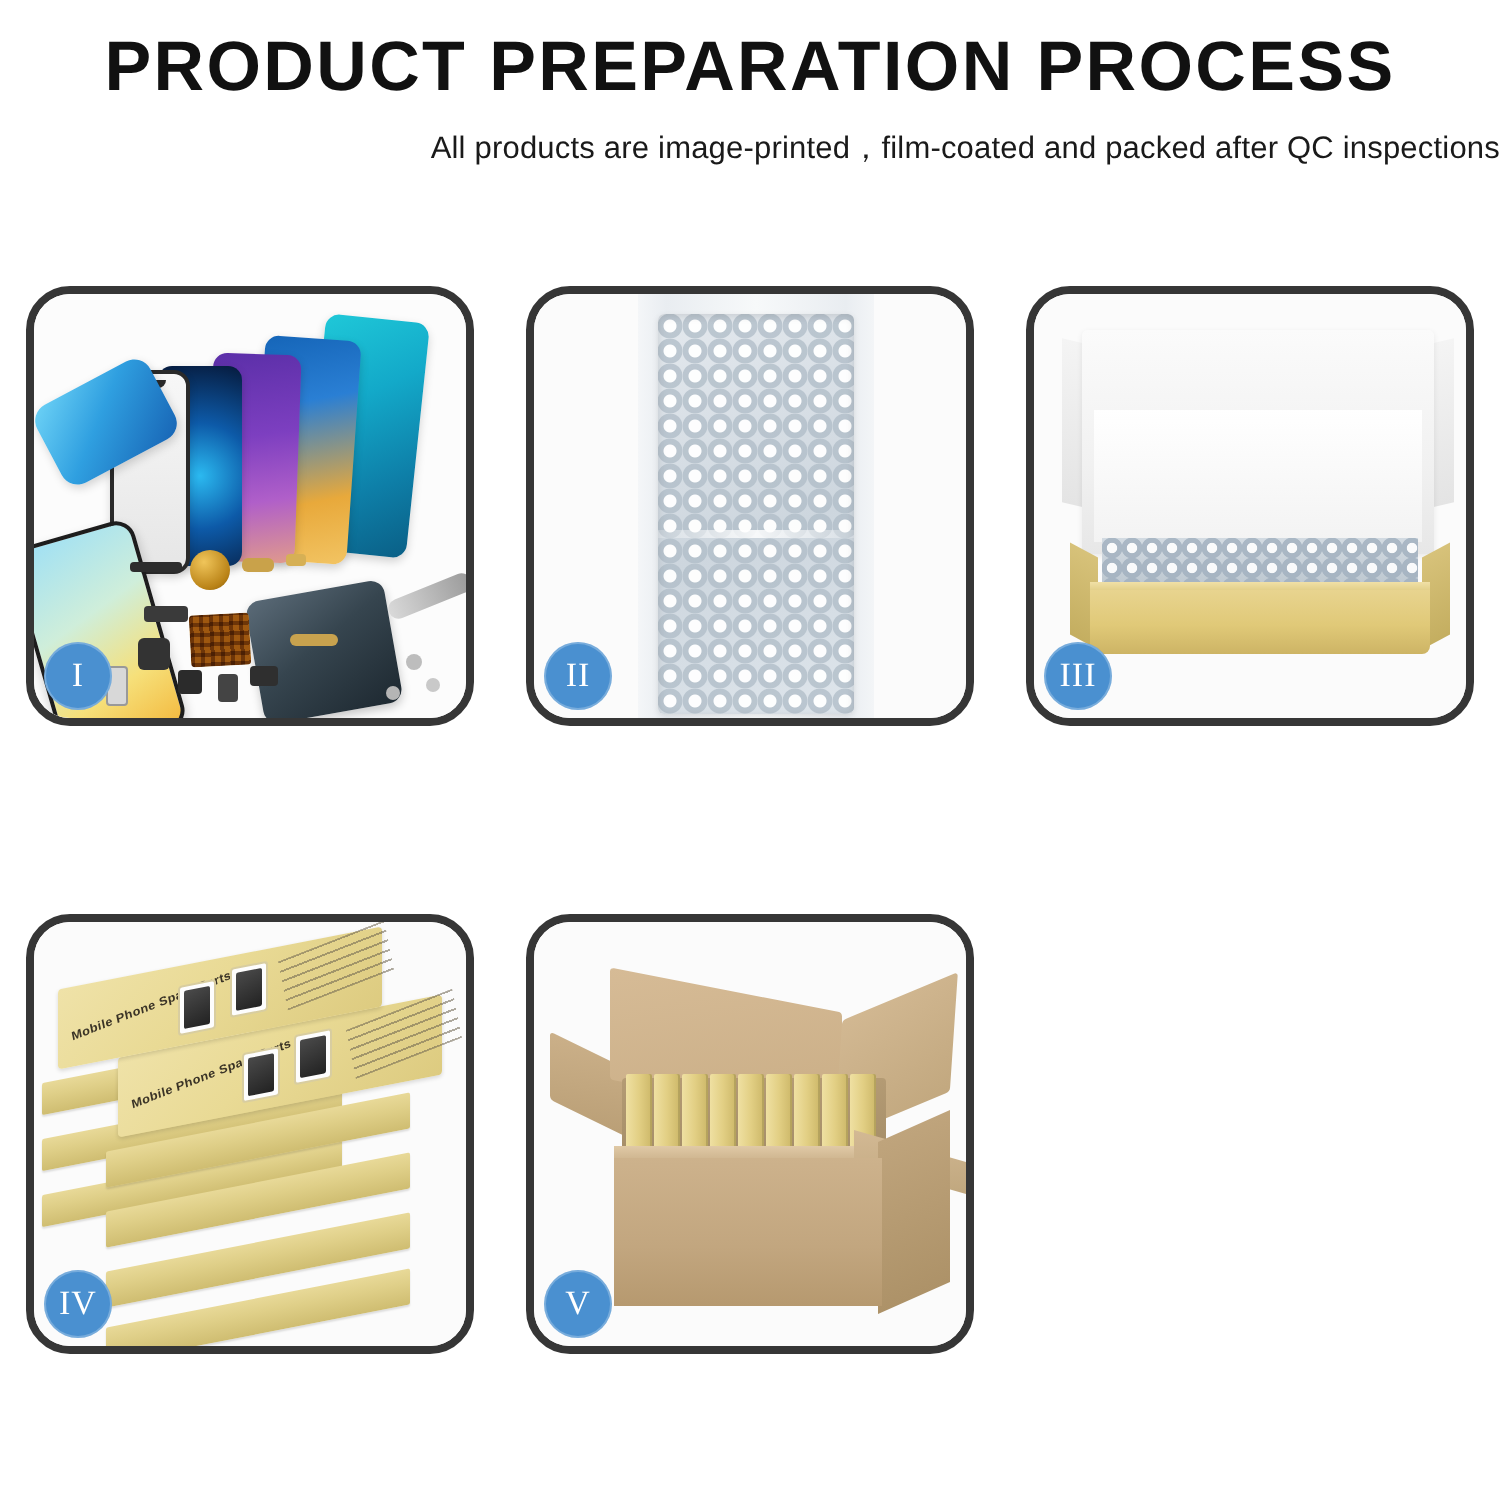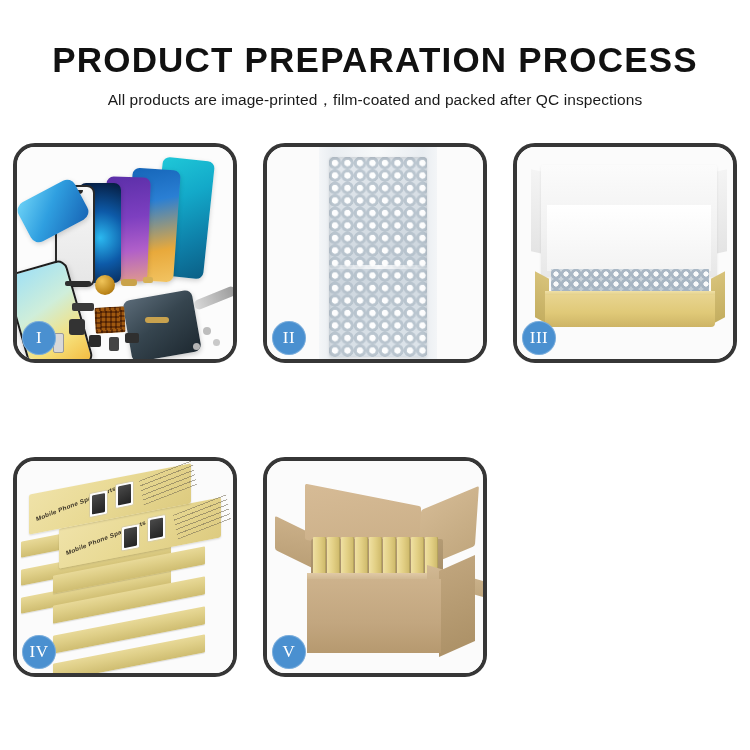--- a/index.html
+++ b/index.html
@@ -6,32 +6,32 @@
   body{
     width:750px;height:750px;
     background:#ffffff;
     font-family:"Liberation Sans", sans-serif;
     overflow:hidden;
     position:relative;
   }
   .page{position:relative;width:750px;height:750px;}
 
   
-  .header{position:absolute;left:0;top:42px;width:750px;text-align:center;}
+  .header{position:absolute;left:0;top:16px;width:750px;text-align:center;}
   .title{
     font-family:"Liberation Sans", sans-serif;
     font-size:35px;font-weight:700;color:#111;
     letter-spacing:1.2px;line-height:1;
     white-space:nowrap;
   }
   .subtitle{
     margin-top:13px;
     font-family:"Liberation Sans", sans-serif;
     font-size:15.5px;font-weight:400;color:#1a1a1a;
-    letter-spacing:.1px;white-space:nowrap;
+    letter-spacing:.1px;white-space:nowrap;text-align:right;
   }
 
   
   .grid{position:absolute;left:13px;top:143px;width:724px;height:535px;}
   .cell{position:absolute;width:224px;height:220px;}
   .c0{left:0;top:0;}   .c1{left:250px;top:0;}   .c2{left:500px;top:0;}
   .c3{left:0;top:314px;} .c4{left:250px;top:314px;} .c5{left:500px;top:314px;}
 
   .frame{
     position:absolute;inset:0;

